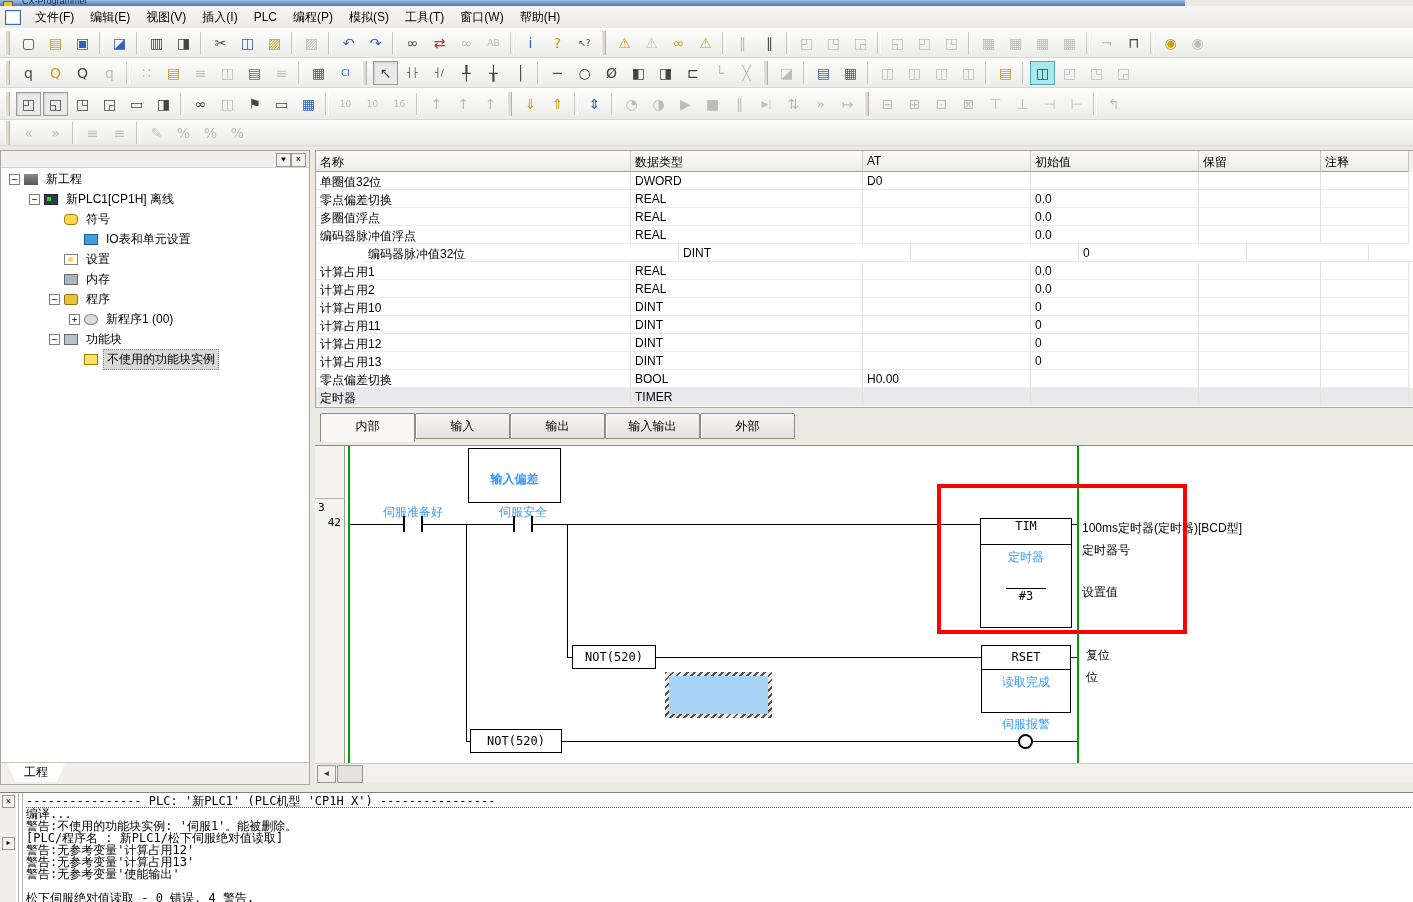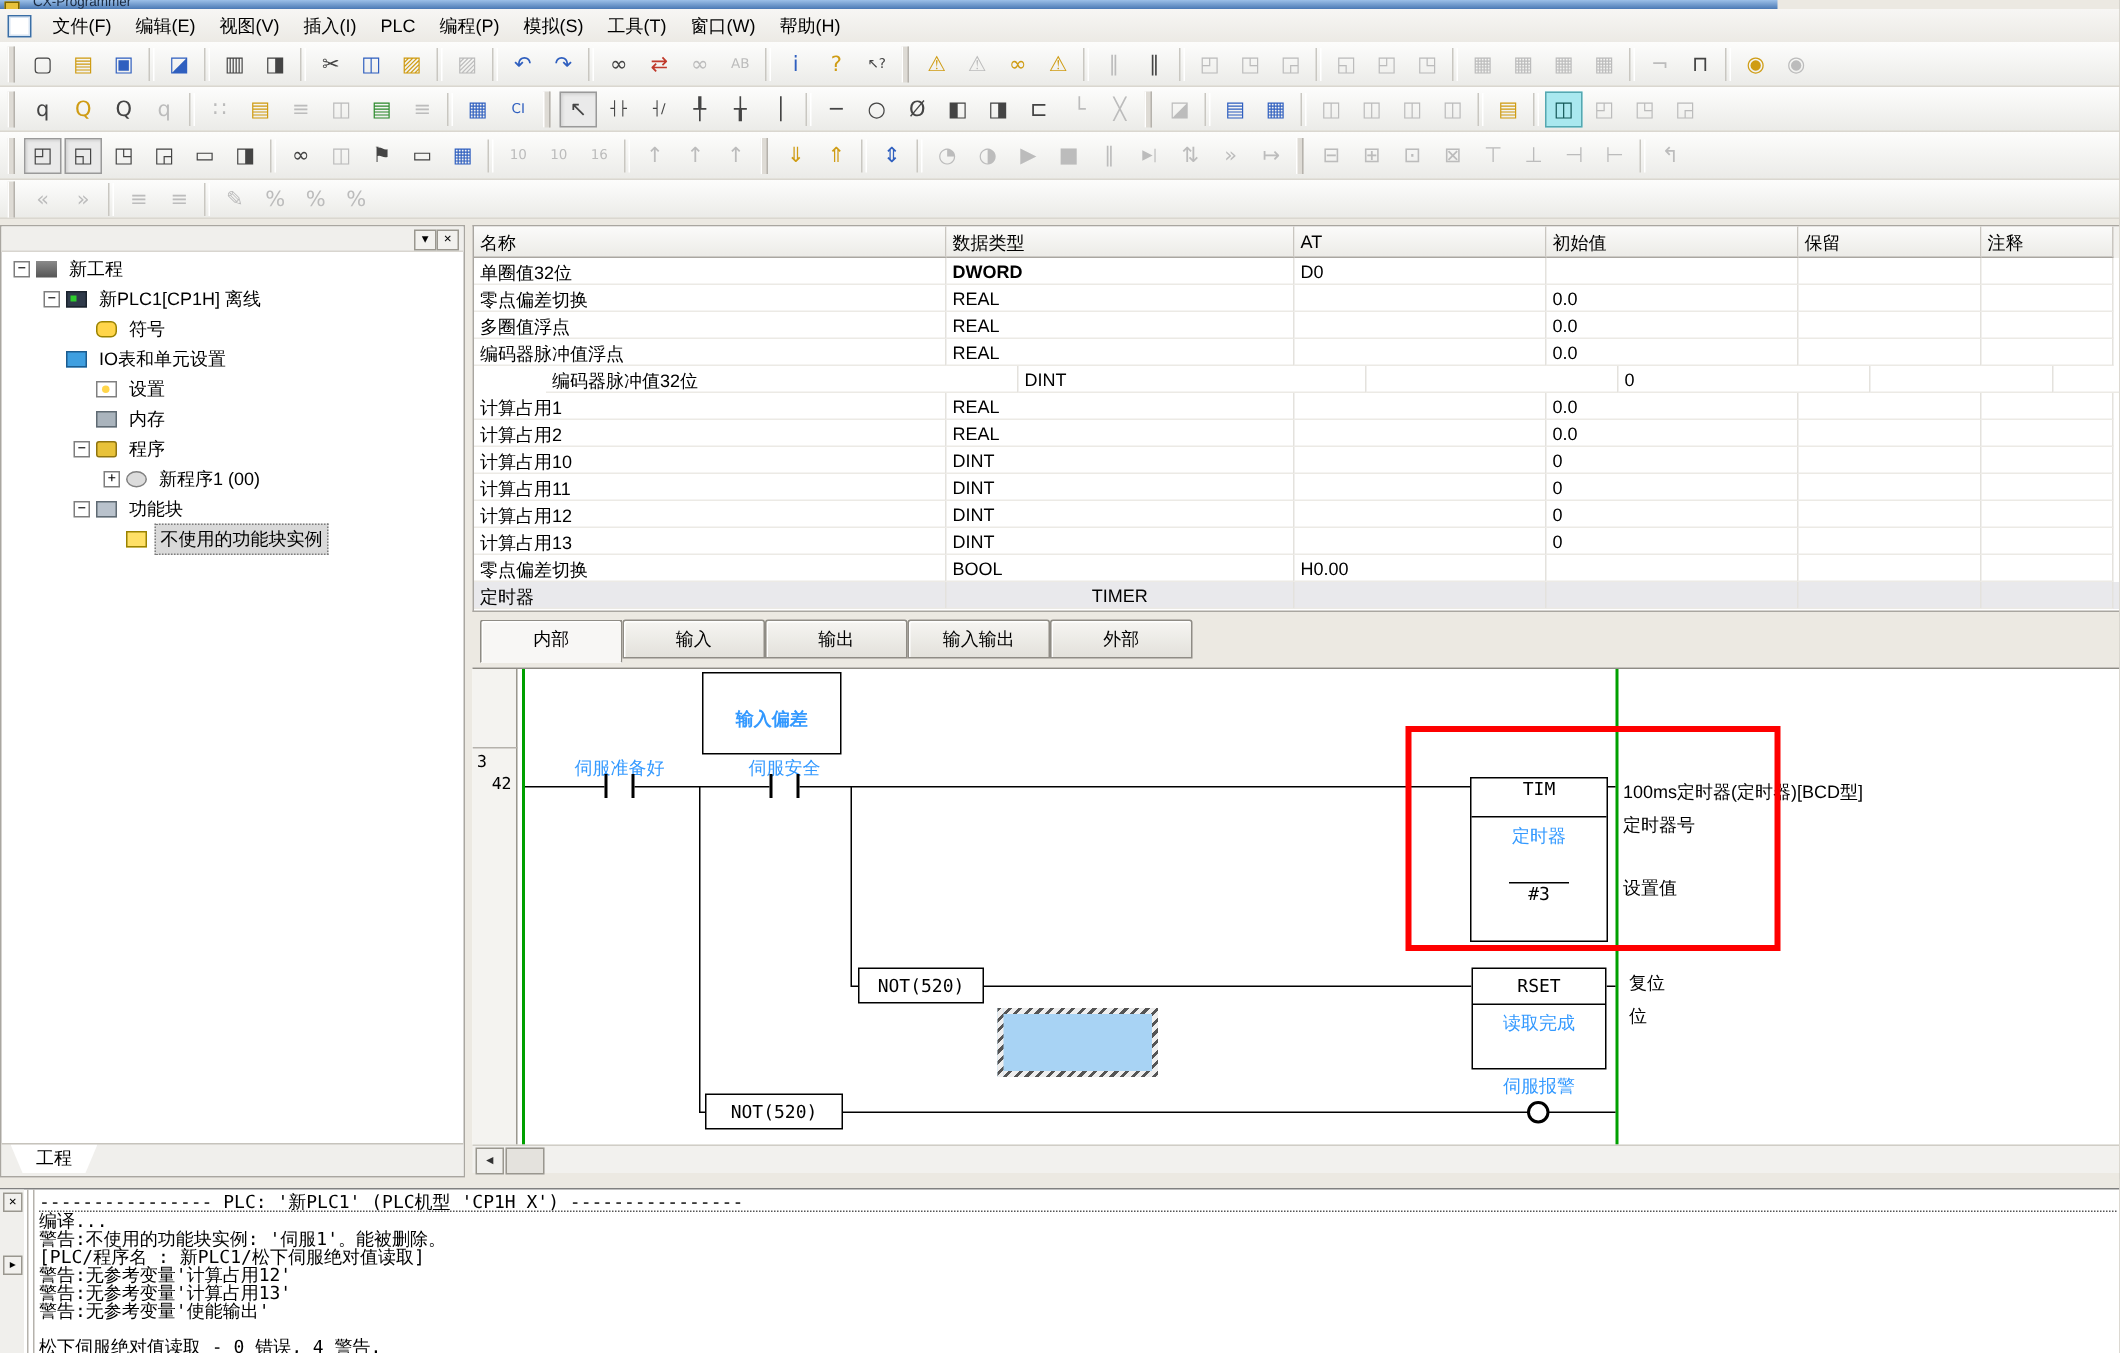--- a/index.html
+++ b/index.html
@@ -325,21 +325,21 @@
         <div class="tree-row" style="padding-left: 28px;">
           <span class="texp">−</span>
           <span class="ticon ti-plc"></span>
           <span class="tlabel">新PLC1[CP1H] 离线</span>
         </div>
         <div class="tree-row" style="padding-left: 48px;">
           <span class="tspc"></span>
           <span class="ticon ti-symbols"></span>
           <span class="tlabel">符号</span>
         </div>
-        <div class="tree-row" style="padding-left: 28px;">
+        <div class="tree-row" style="padding-left: 68px;">
           <span class="tspc"></span>
           <span class="ticon ti-io-table"></span>
           <span class="tlabel">IO表和单元设置</span>
         </div>
         <div class="tree-row" style="padding-left: 48px;">
           <span class="tspc"></span>
           <span class="ticon ti-settings"></span>
           <span class="tlabel">设置</span>
         </div>
         <div class="tree-row" style="padding-left: 48px;">
@@ -378,21 +378,21 @@
         <div class="vth" style="width: 315px;">名称</div>
         <div class="vth" style="width: 232px;">数据类型</div>
         <div class="vth" style="width: 168px;">AT</div>
         <div class="vth" style="width: 168px;">初始值</div>
         <div class="vth" style="width: 122px;">保留</div>
         <div class="vth" style="width: 88px;">注释</div>
       </div>
     <div id="vt-body">
         <div class="vtr">
           <div class="vtd" style="width: 315px;">单圈值32位</div>
-          <div class="vtd" style="width: 232px; font-weight: bold;">DWORD</div>
+          <div class="vtd" style="width: 232px;">DWORD</div>
           <div class="vtd" style="width: 168px;">D0</div>
           <div class="vtd" style="width: 168px;"></div>
           <div class="vtd" style="width: 122px;"></div>
           <div class="vtd" style="width: 88px;"></div>
         </div>
         <div class="vtr">
           <div class="vtd" style="width: 315px;">零点偏差切换</div>
           <div class="vtd" style="width: 232px;">REAL</div>
           <div class="vtd" style="width: 168px;"></div>
           <div class="vtd" style="width: 168px;">0.0</div>
@@ -474,21 +474,21 @@
         <div class="vtr">
           <div class="vtd" style="width: 315px;">零点偏差切换</div>
           <div class="vtd" style="width: 232px;">BOOL</div>
           <div class="vtd" style="width: 168px;">H0.00</div>
           <div class="vtd" style="width: 168px;"></div>
           <div class="vtd" style="width: 122px;"></div>
           <div class="vtd" style="width: 88px;"></div>
         </div>
         <div class="vtr hl">
           <div class="vtd" style="width: 315px;">定时器</div>
-          <div class="vtd" style="width: 232px; text-align: center;">TIMER</div>
+          <div class="vtd" style="width: 232px;">TIMER</div>
           <div class="vtd" style="width: 168px;"></div>
           <div class="vtd" style="width: 168px;"></div>
           <div class="vtd" style="width: 122px;"></div>
           <div class="vtd" style="width: 88px;"></div>
         </div>
       </div>
   </div>
 
   <div id="var-tabs">
       <span class="vtab act" style="left: 5px;">内部</span>

